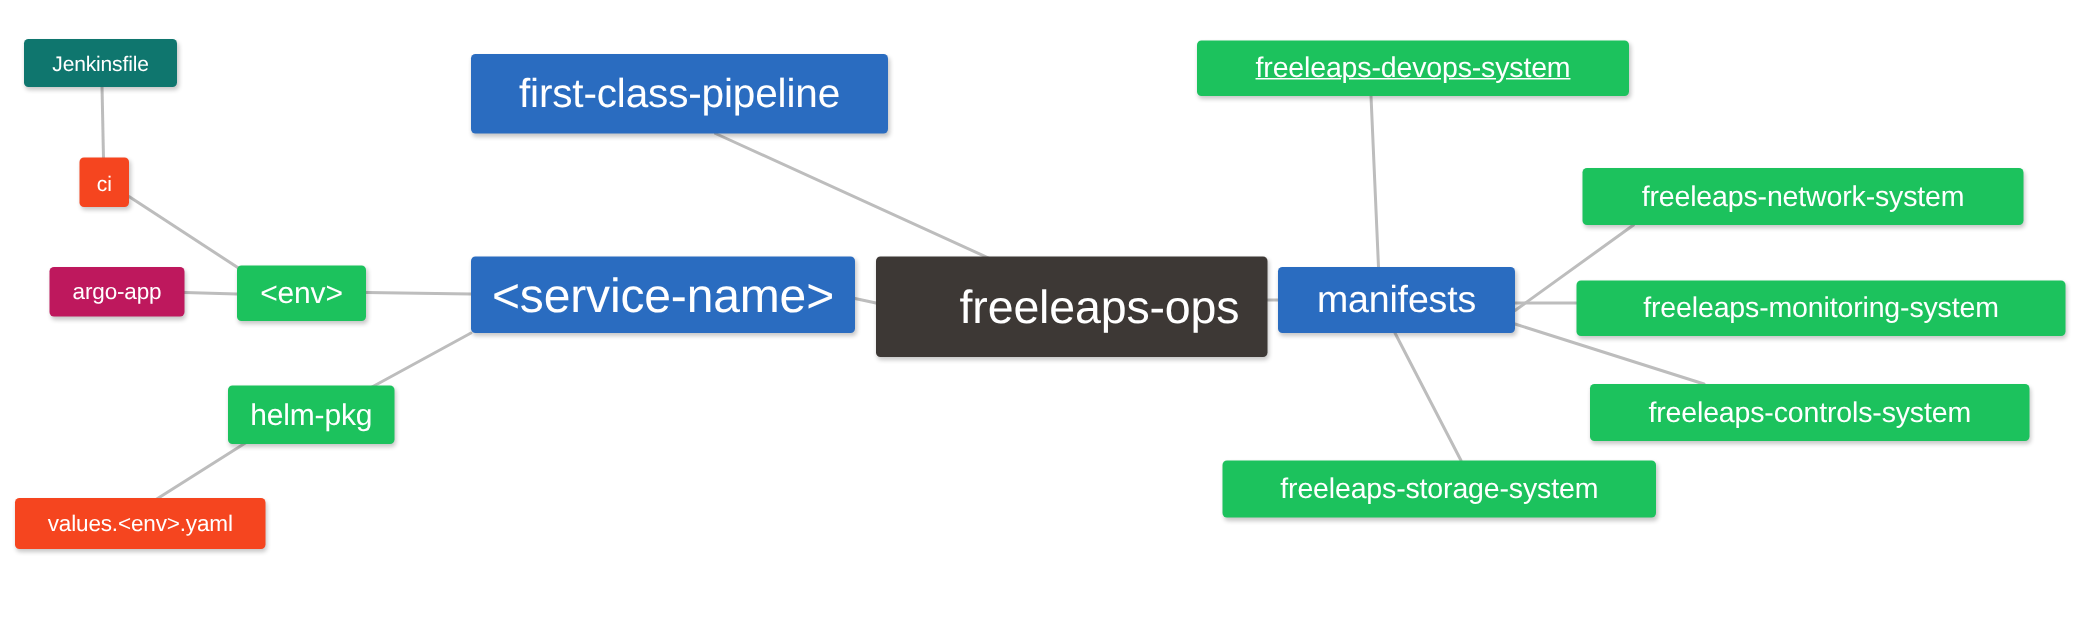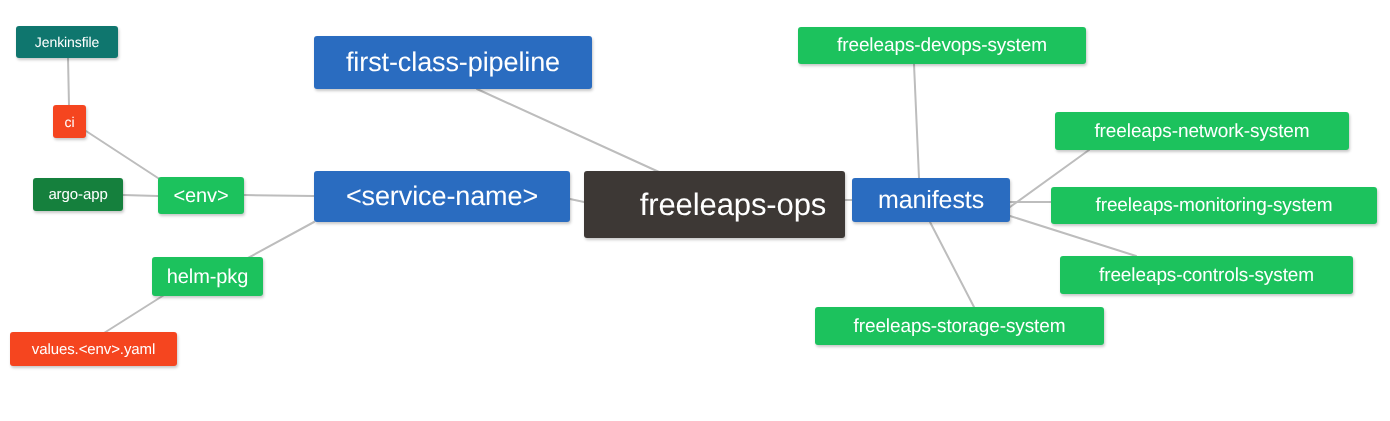--- a/index.html
+++ b/index.html
@@ -67,45 +67,45 @@
       <line x1="1010" y1="216" x2="1136" y2="256" stroke="#bdbdbd" stroke-width="2" stroke-linecap="round"></line>
       <line x1="930" y1="222" x2="974" y2="307" stroke="#bdbdbd" stroke-width="2" stroke-linecap="round"></line>
     </svg>
   <div id="node-layer">
       <div class="node" style="left: 16px; top: 26px; width: 102px; height: 32px; background: #0f766e; font-size: 14px;">
         <span class="node-label">Jenkinsfile</span>
       </div>
       <div class="node" style="left: 53px; top: 105px; width: 33px; height: 33px; background: rgb(245, 69, 31); font-size: 14px; justify-content: center;">
         <span class="node-label">ci</span>
       </div>
-      <div class="node" style="left: 33px; top: 178px; width: 90px; height: 33px; background: #15803d; font-size: 15px;">
+      <div class="node" style="left: 33px; top: 178px; width: 90px; height: 33px; background: #be185d; font-size: 15px;">
         <span class="node-label">argo-app</span>
       </div>
       <div class="node" style="left: 158px; top: 177px; width: 86px; height: 37px; background: rgb(28, 194, 93); font-size: 20px;">
         <span class="node-label">&lt;env&gt;</span>
       </div>
       <div class="node" style="left: 152px; top: 257px; width: 111px; height: 39px; background: rgb(28, 194, 93); font-size: 20px;">
         <span class="node-label">helm-pkg</span>
       </div>
       <div class="node" style="left: 10px; top: 332px; width: 167px; height: 34px; background: rgb(245, 69, 31); font-size: 15px;">
         <span class="node-label">values.&lt;env&gt;.yaml</span>
       </div>
       <div class="node" style="left: 314px; top: 36px; width: 278px; height: 53px; background: rgb(42, 108, 192); font-size: 27px;">
         <span class="node-label">first-class-pipeline</span>
       </div>
-      <div class="node" style="left: 314px; top: 171px; width: 256px; height: 51px; background: rgb(42, 108, 192); font-size: 27px;">
+      <div class="node" style="left: 314px; top: 171px; width: 256px; height: 51px; background: rgb(42, 108, 192); font-size: 32px;">
         <span class="node-label">&lt;service-name&gt;</span>
       </div>
       <div class="node" style="left: 584px; top: 171px; width: 261px; height: 67px; background: rgb(61, 56, 53); font-size: 31px; padding-left: 46px;">
         <span class="node-label">freeleaps-ops</span>
       </div>
       <div class="node" style="left: 852px; top: 178px; width: 158px; height: 44px; background: rgb(42, 108, 192); font-size: 25px;">
         <span class="node-label">manifests</span>
       </div>
-      <div class="node" style="left: 798px; top: 27px; width: 288px; height: 37px; background: rgb(28, 194, 93); font-size: 19px;">
+      <div class="node" style="left: 798px; top: 27px; width: 288px; height: 37px; background: rgb(28, 194, 93); font-size: 19px; text-decoration: underline;">
         <span class="node-label">freeleaps-devops-system</span>
       </div>
       <div class="node" style="left: 1055px; top: 112px; width: 294px; height: 38px; background: rgb(28, 194, 93); font-size: 19px;">
         <span class="node-label">freeleaps-network-system</span>
       </div>
       <div class="node" style="left: 1051px; top: 187px; width: 326px; height: 37px; background: rgb(28, 194, 93); font-size: 19px;">
         <span class="node-label">freeleaps-monitoring-system</span>
       </div>
       <div class="node" style="left: 1060px; top: 256px; width: 293px; height: 38px; background: rgb(28, 194, 93); font-size: 19px;">
         <span class="node-label">freeleaps-controls-system</span>

